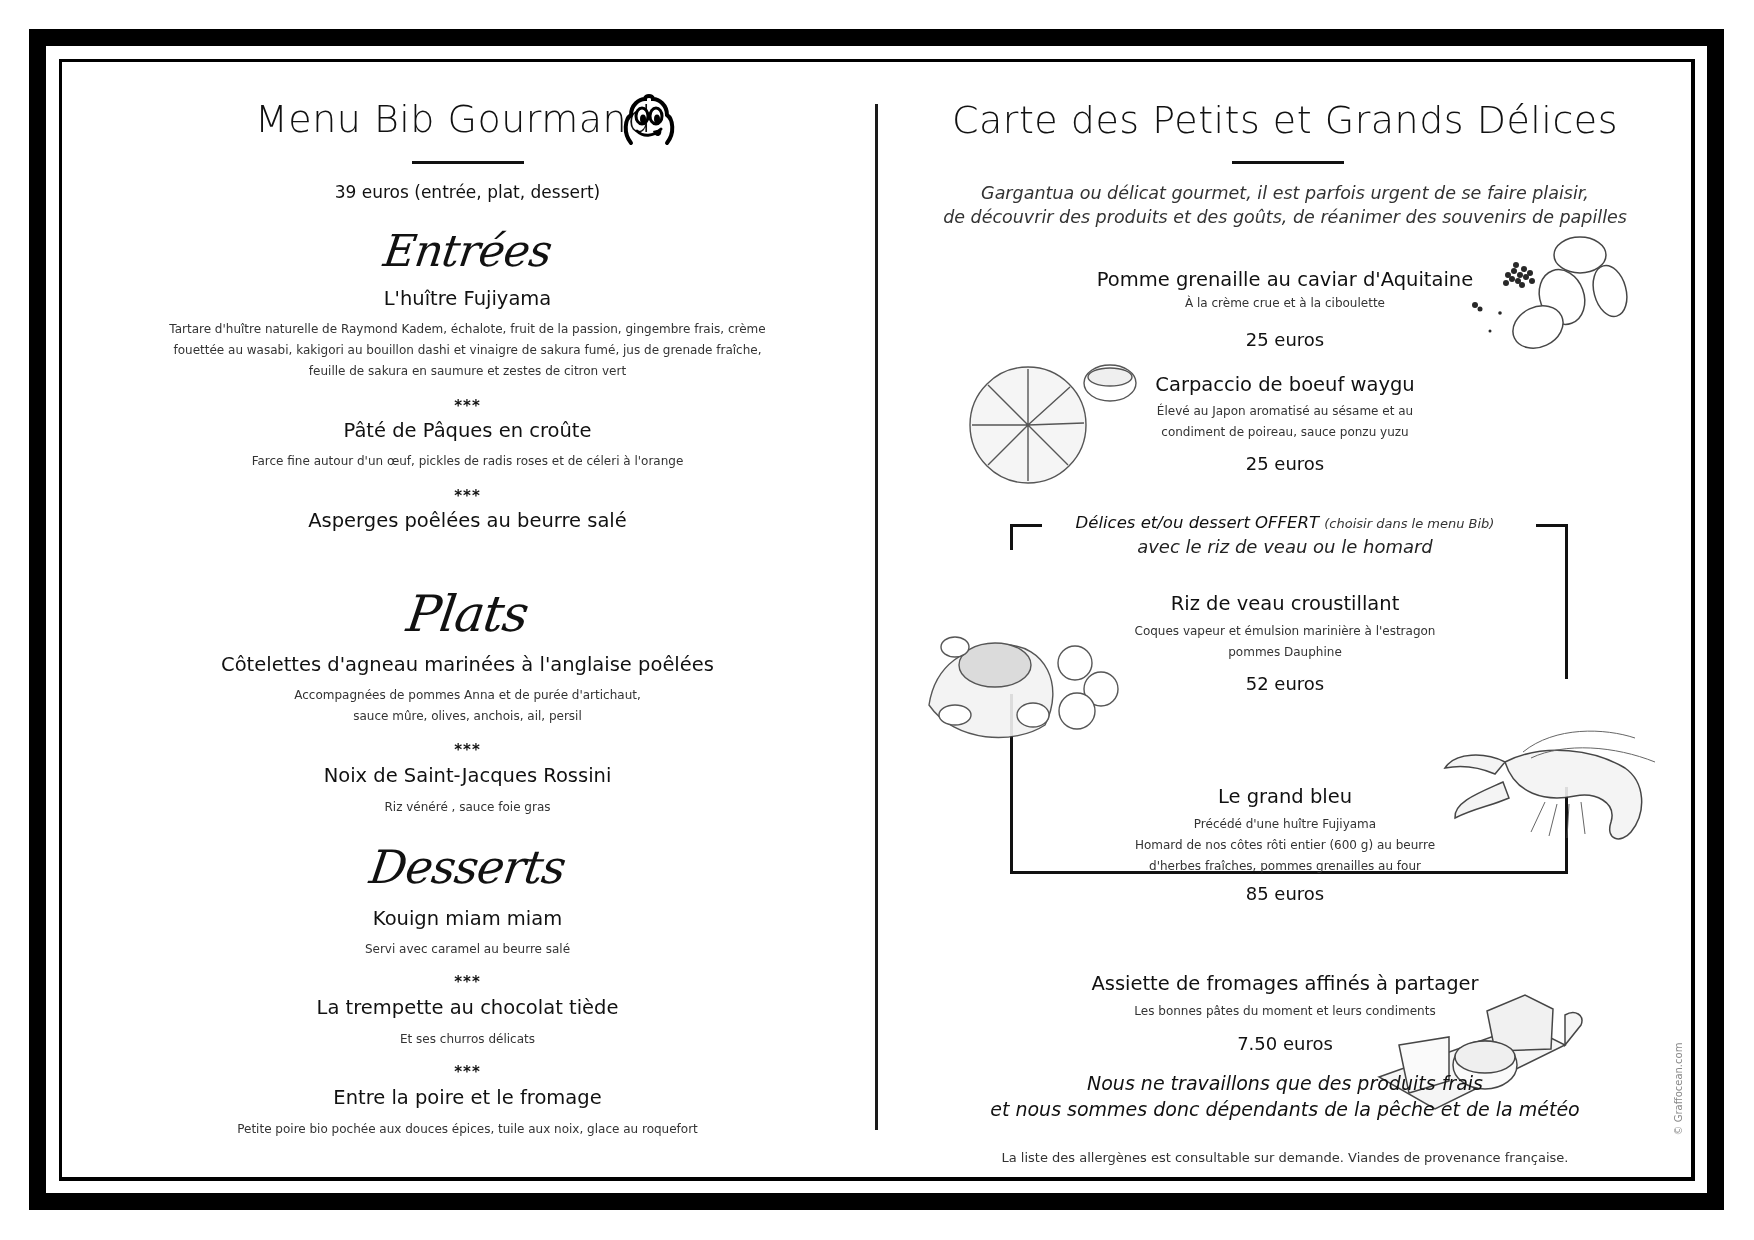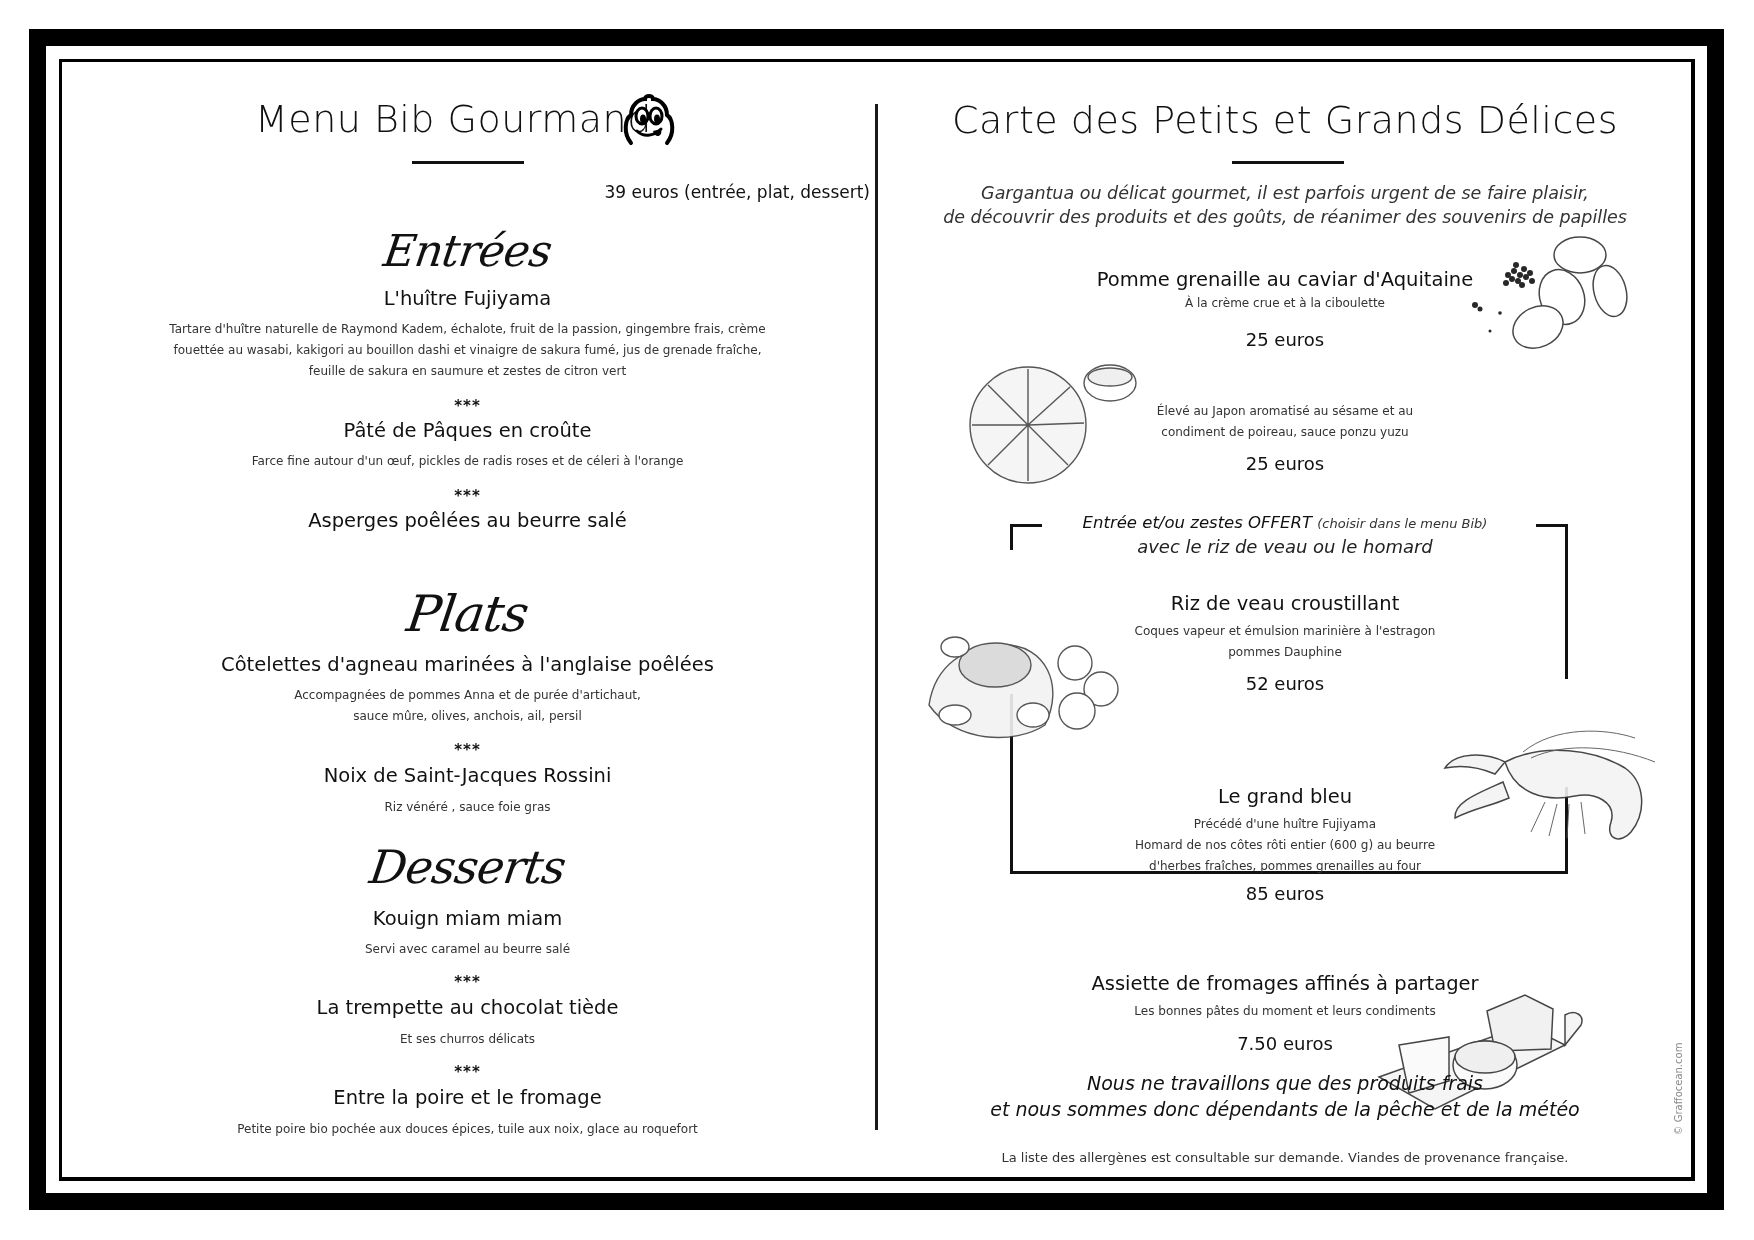--- a/index.html
+++ b/index.html
@@ -36,21 +36,21 @@
       <path d="M10 50 C2 40 4 26 10 22 C10 12 18 6 24 6 C24 2 32 2 32 6 C38 6 46 12 46 22 C52 26 54 40 46 50" fill="none" stroke="#000" stroke-width="4" stroke-linecap="round"></path>
       <ellipse cx="21" cy="23" rx="6" ry="8" fill="#fff" stroke="#000" stroke-width="3"></ellipse>
       <ellipse cx="35" cy="23" rx="6" ry="8" fill="#fff" stroke="#000" stroke-width="3"></ellipse>
       <ellipse cx="22" cy="26" rx="3" ry="4.5" fill="#000"></ellipse>
       <ellipse cx="36" cy="26" rx="3" ry="4.5" fill="#000"></ellipse>
       <path d="M16 38 C22 44 32 44 40 36" fill="none" stroke="#000" stroke-width="3" stroke-linecap="round"></path>
       <path d="M32 38 C34 46 42 44 40 36 Z" fill="#000"></path>
     </svg>
   </div>
   <div class="abs rule" style="left:347px;top:96px;width:112px;"></div>
-  <div class="abs col sub" style="left:0;top:117px;width:805px;text-align:right;">39 euros (entrée, plat, dessert)</div>
+  <div class="abs col sub" style="left:0;top:117px;width:805px;">39 euros (entrée, plat, dessert)</div>
 
   <div class="abs col script" style="left:0;top:160px;width:805px;">Entrées</div>
   <div class="abs col dish" style="left:0;top:222px;width:805px;">L'huître Fujiyama</div>
   <div class="abs col desc" style="left:0;top:254px;width:805px;">
     <div>Tartare d'huître naturelle de Raymond Kadem, échalote, fruit de la passion, gingembre frais, crème</div>
     <div>fouettée au wasabi, kakigori au bouillon dashi et vinaigre de sakura fumé, jus de grenade fraîche,</div>
     <div>feuille de sakura en saumure et zestes de citron vert</div>
   </div>
   <div class="abs col stars" style="left:0;top:332px;width:805px;">***</div>
   <div class="abs col dish" style="left:0;top:354px;width:805px;">Pâté de Pâques en croûte</div>
@@ -124,38 +124,39 @@
     <svg width="200" height="140" viewBox="0 0 200 140">
       <g fill="#f4f4f4" stroke="#444" stroke-width="1.4">
         <circle cx="80" cy="78" r="58"></circle>
         <path d="M80 78 L80 22 M80 78 L122 40 M80 78 L136 76 M80 78 L120 118 M80 78 L80 134 M80 78 L40 118 M80 78 L24 78 M80 78 L40 38"></path>
         <ellipse cx="162" cy="36" rx="26" ry="18" fill="#fff"></ellipse>
         <ellipse cx="162" cy="30" rx="22" ry="9" fill="#eee"></ellipse>
       </g>
     </svg>
   </div>
 
+  <div class="abs col dish" style="left:0;top:308px;width:810px;">Carpaccio de boeuf waygu</div>
   <div class="abs col desc" style="left:0;top:336px;width:810px;">
     <div>Élevé au Japon aromatisé au sésame et au</div>
     <div>condiment de poireau, sauce ponzu yuzu</div>
   </div>
   <div class="abs col price" style="left:0;top:388px;width:810px;">25 euros</div>
 
   <div class="abs" style="left:130px;top:459px;width:560px;height:350px;">
     <div class="abs box-line" style="left:0;top:0;width:32px;height:3px;"></div>
     <div class="abs box-line" style="left:0;top:0;width:3px;height:26px;"></div>
     <div class="abs box-line" style="left:526px;top:0;width:32px;height:3px;"></div>
     <div class="abs box-line" style="left:555px;top:0;width:3px;height:155px;"></div>
     <div class="abs box-line" style="left:0;top:170px;width:3px;height:180px;"></div>
     <div class="abs box-line" style="left:555px;top:263px;width:3px;height:87px;"></div>
     <div class="abs box-line" style="left:0;top:347px;width:558px;height:3px;"></div>
   </div>
 
   <div class="abs col ital" style="left:0;top:448px;width:810px;font-size:16.5px;">
-    <span>Entrée et/ou zestes OFFERT</span>
+    <span>Délices et/ou dessert OFFERT</span>
     <span style="font-size:13px;color:#333;">(choisir dans le menu Bib)</span>
   </div>
   <div class="abs col ital" style="left:0;top:471px;width:810px;font-size:18px;color:#222;">avec le riz de veau ou le homard</div>
 
   <div class="abs sketch" style="left:45px;top:560px;width:205px;height:120px;">
     <svg width="205" height="120" viewBox="0 0 205 120">
       <g fill="#f2f2f2" stroke="#444" stroke-width="1.4">
         <path d="M4 80 C10 40 40 20 80 20 C120 20 140 60 120 100 C90 120 30 118 4 80 Z"></path>
         <ellipse cx="70" cy="40" rx="36" ry="22" fill="#d8d8d8"></ellipse>
         <ellipse cx="30" cy="22" rx="14" ry="10" fill="#fff"></ellipse>

